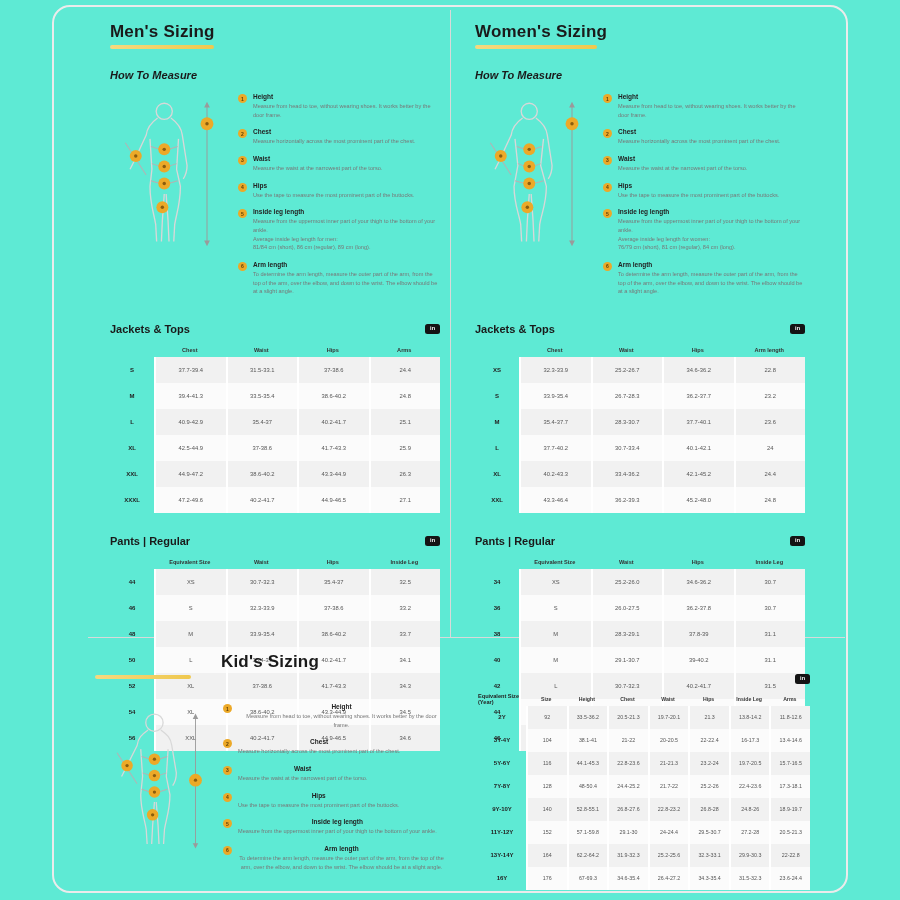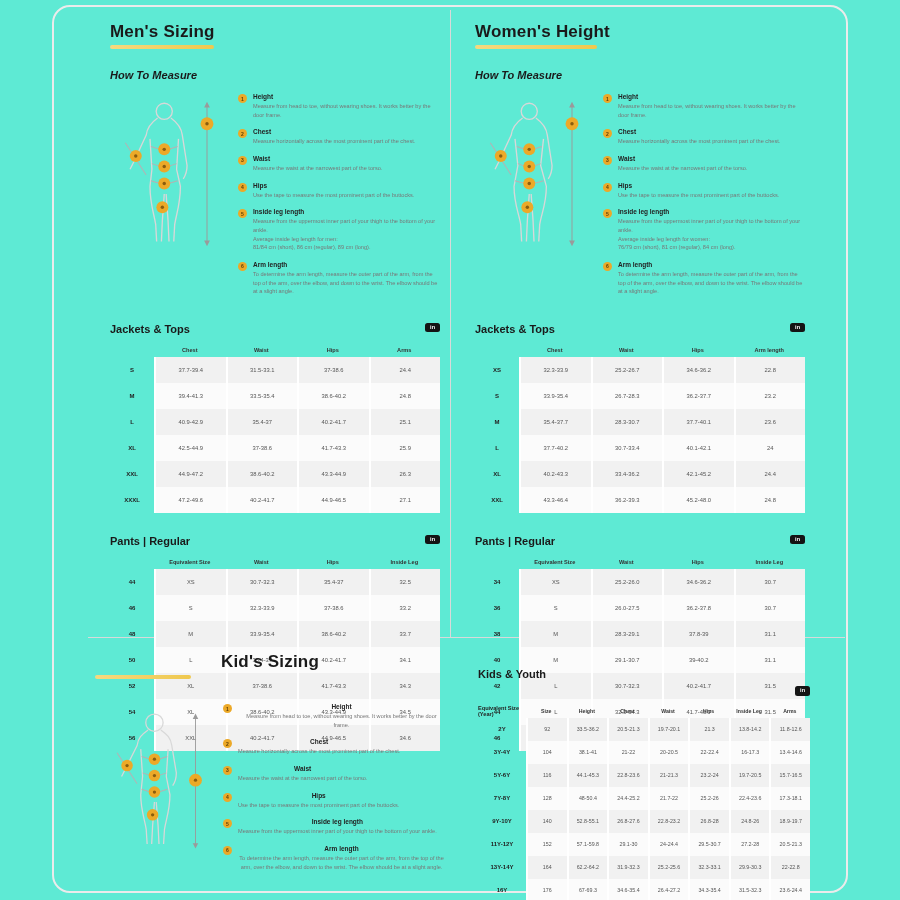--- a/index.html
+++ b/index.html
@@ -27,21 +27,21 @@
   .figure-box{flex:0 0 128px;padding-top:8px;}
   .measure-list{flex:1;padding-top:2px;}
   .measure{display:flex;margin-bottom:9px;}
   .mnum{flex:0 0 9px;height:9px;border-radius:50%;background:#eca928;color:#5d3d06;
         font-size:5px;font-weight:bold;display:flex;align-items:center;justify-content:center;
         margin-right:6px;margin-top:1px;}
   .mlabel{font-size:6.5px;font-weight:bold;color:#222;}
   .mdesc{font-size:5.6px;color:#777;line-height:1.55;margin-top:2px;white-space:pre-line;}
 
   .table-block{margin-top:18px;}
-  .table-head-row{display:flex;align-items:flex-start;justify-content:space-between;}
+  .table-head-row{display:flex;align-items:center;justify-content:space-between;}
   .table-title{font-size:11px;font-weight:bold;}
   .unit-badge{background:#141414;color:#fff;font-size:5.5px;font-weight:bold;
         border-radius:2.5px;padding:2px 5px;line-height:1;cursor:pointer;}
   .badge-row-right{display:flex;justify-content:flex-end;margin-top:6px;}
 
   .sz-table{margin-top:8px;}
   .thead{display:flex;height:14px;align-items:center;}
   .th{flex:1;font-size:5.6px;font-weight:bold;color:#333;text-align:center;}
   .trow{display:flex;height:26px;align-items:stretch;}
   .rlabel{flex:0 0 44px;display:flex;align-items:center;justify-content:center;
@@ -271,21 +271,21 @@
             <div class="td">XXL</div>
             <div class="td">40.2-41.7</div>
             <div class="td">44.9-46.5</div>
             <div class="td">34.6</div>
           </div>
         </div>
     </div>
   </div>
 
   <div class="section sec-women">
-    <div class="main-title">Women's Height</div>
+    <div class="main-title">Women's Sizing</div>
     <div class="title-underline u-women"></div>
     <div class="htm-title">How To Measure</div>
     <div class="measure-row">
       <div class="figure-box">
         <svg viewBox="0 0 120 160" width="118" height="152">
           <g stroke="#d8d8d8" fill="none" stroke-width="1.4">
             <circle cx="55" cy="13" r="8.5"></circle>
             <path d="M48 20 C41 25 37 30 36 38 L23 66 L19 74 M62 20 C69 25 73 30 74 38 L79 70 C79 76 77 81 75 84"></path>
             <path d="M40 42 L43 70 L39 92 C39 110 44 120 46 132 L47 150 M70 42 L67 70 L73 92 C73 110 68 120 66 132 L65 150 M55 100 L53 128 L52 150 M57 100 L59 128 L60 150"></path>
           </g>
@@ -571,23 +571,20 @@
         <div class="mtxt">
           <div class="mlabel">Arm length</div>
           <div class="mdesc">To determine the arm length, measure the outer part of the arm, from the top of the arm, over the elbow, and down to the wrist. The elbow should be at a slight angle.</div>
         </div>
       </div>
         </div>
     </div>
   </div>
 
   <div class="section sec-kids-right">
-    <div class="table-head-row">
-      <div class="table-title">Kids &amp; Youth</div>
-    </div>
     <div class="badge-row-right">
       <div class="unit-badge">in</div>
     </div>
     <div class="sz-table kids-table">
         <div class="thead">
       <div class="rlabel">Equivalent Size (Year)</div>
           <div class="th">Size</div>
           <div class="th">Height</div>
           <div class="th">Chest</div>
           <div class="th">Waist</div>

